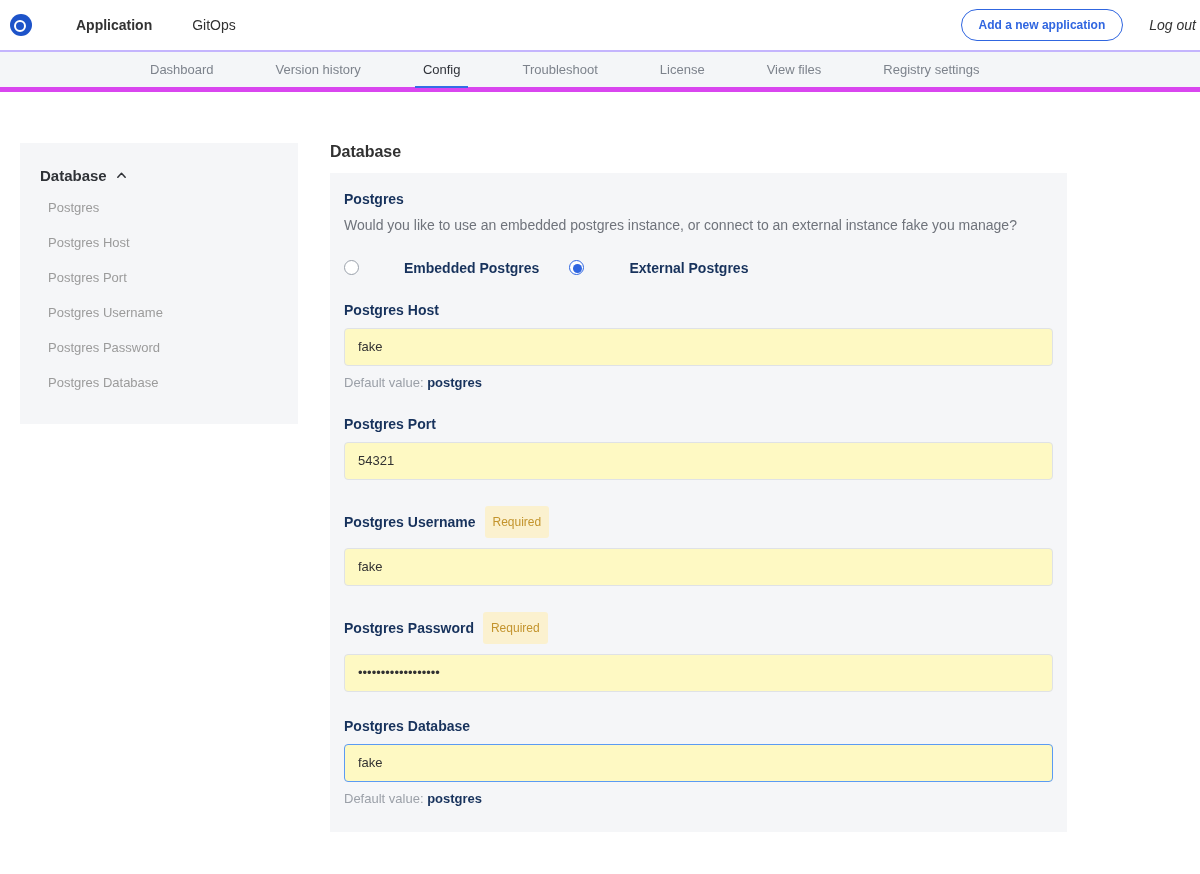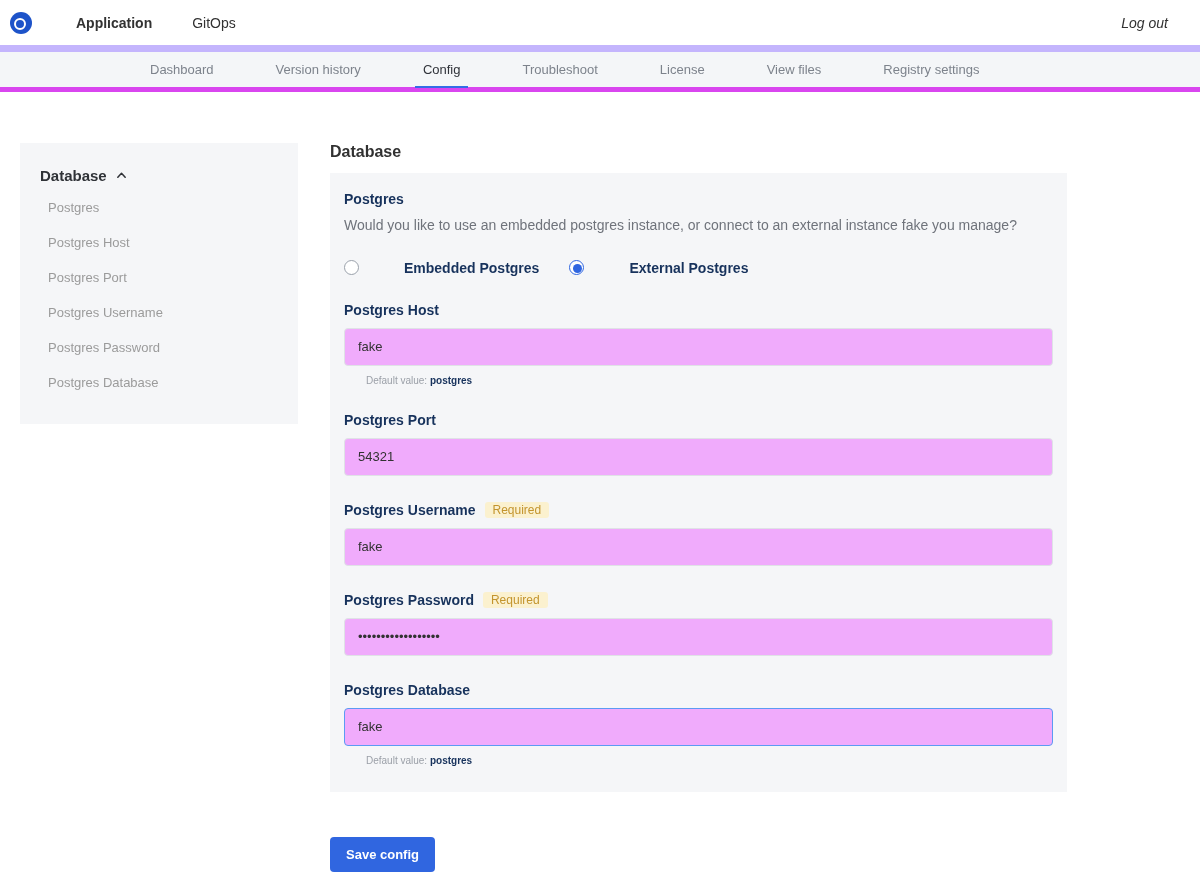--- a/index.html
+++ b/index.html
@@ -10,22 +10,22 @@
     font-family: "Liberation Sans", sans-serif;
     color: #323232;
     overflow: hidden;
   }
 
   
   .topbar {
     height: 52px;
     display: flex;
     align-items: center;
-    padding: 0 28px 0 10px;
-    border-bottom: 7px solid #c4b5fd;
+    padding: 0 0 0 10px;
+    border-bottom: 2px solid #c4b5fd;
     background: #fff;
   }
   .logo {
     width: 22px; height: 22px;
     border-radius: 50%;
     background: #1d53c9;
     position: relative;
     flex: 0 0 auto;
   }
   .logo::after {
@@ -180,42 +180,41 @@
     font-size: 14px;
     font-weight: bold;
     color: #17325c;
   }
   .required-badge {
     margin-left: 9px;
     font-size: 12px;
     color: #c3942d;
     background: #fbf1cf;
     border-radius: 3px;
-    padding: 1px 8px;
+    padding: 9px 8px;
   }
   .text-input {
     display: block;
     width: 100%;
     height: 38px;
     margin-top: 10px;
     border: 1px solid #dfe2e6;
     border-radius: 4px;
-    background: #f0abfc;
+    background: #fef9c3;
     padding: 0 13px;
     font-family: "Liberation Sans", sans-serif;
     font-size: 13px;
     color: #323232;
     outline: none;
   }
   .text-input.focused { border-color: #5b9bf3; }
   .default-line {
     margin-top: 9px;
-    font-size: 10px;
+    font-size: 13px;
     color: #9ba0a8;
-    margin-left: 22px;
   }
   .default-value {
     font-weight: bold;
     color: #17325c;
   }
 
   .save-btn {
     margin-top: 45px;
     background: #3066e0;
     color: #ffffff;
@@ -231,20 +230,21 @@
 </head>
 <body>
 
 <header class="topbar">
   <div class="logo"></div>
   <nav class="app-tabs">
     <div class="app-tab active">Application</div>
     <div class="app-tab">GitOps</div>
   </nav>
   <div class="spacer"></div>
+  <button class="add-app-btn">Add a new application</button>
   <div class="logout">Log out</div>
 </header>
 
 <nav class="subnav">
   <div class="subtab">Dashboard</div>
   <div class="subtab">Version history</div>
   <div class="subtab active">Config</div>
   <div class="subtab">Troubleshoot</div>
   <div class="subtab">License</div>
   <div class="subtab">View files</div>

